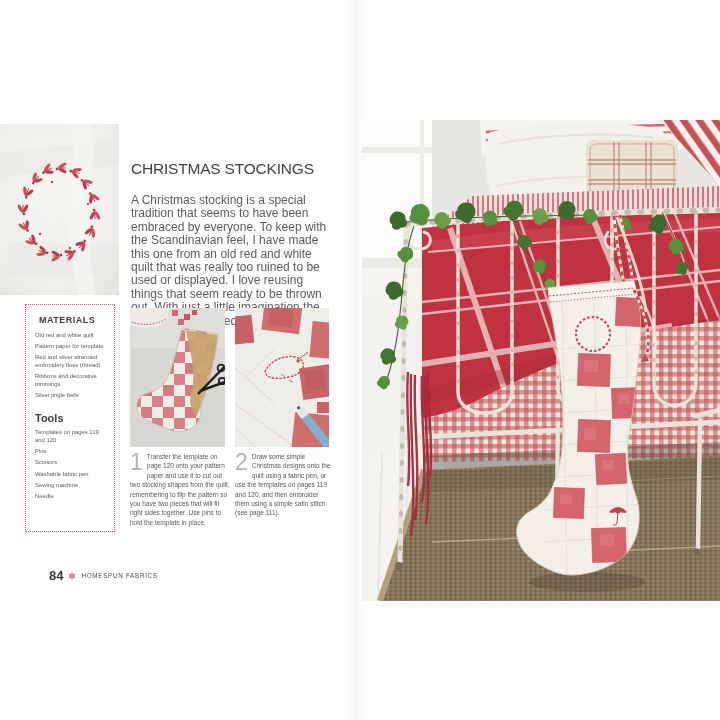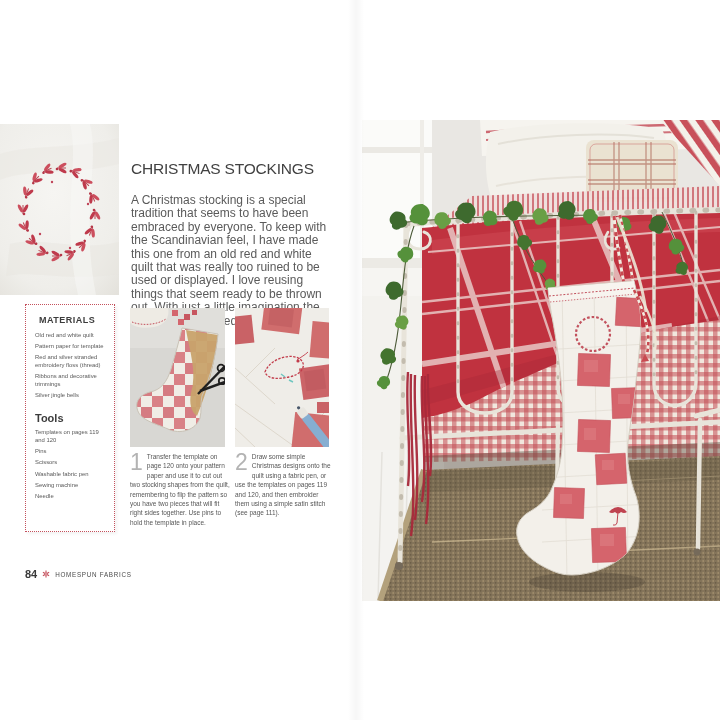--- a/index.html
+++ b/index.html
@@ -35,21 +35,21 @@
 
   .photo-b{position:absolute;left:130px;top:308px;width:95px;height:139px;}
   .photo-c{position:absolute;left:235px;top:308px;width:94px;height:139px;}
 
   .step{position:absolute;top:452px;font-size:6.5px;line-height:9.4px;color:#565656;}
   .step-1{left:130px;width:100px;}
   .step-2{left:235px;width:97px;}
   .step-num{float:left;font-size:23px;line-height:19px;color:#b3b3b3;margin:1px 4px 0 0;}
 
   .footer{position:absolute;left:25px;top:568px;display:flex;align-items:center;gap:5px;}
-  .page-num{font-size:11px;font-weight:bold;color:#3a3a3a;}
+  .page-num{font-size:13px;font-weight:bold;color:#3a3a3a;margin-left:24px;}
   .section-name{font-size:6.3px;letter-spacing:0.7px;color:#4a4a4a;}
 
   
   .bed-photo{position:absolute;left:362px;top:120px;width:358px;height:481px;}
   svg{display:block;}
 </style>
 </head>
 <body>
 
 <div class="spread">

